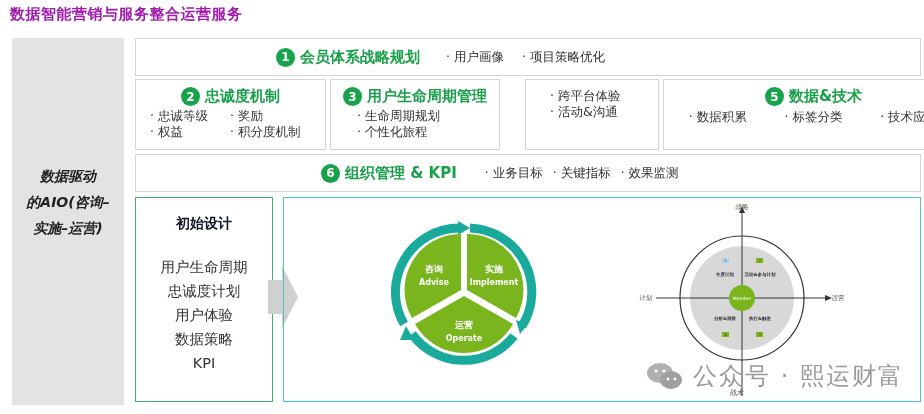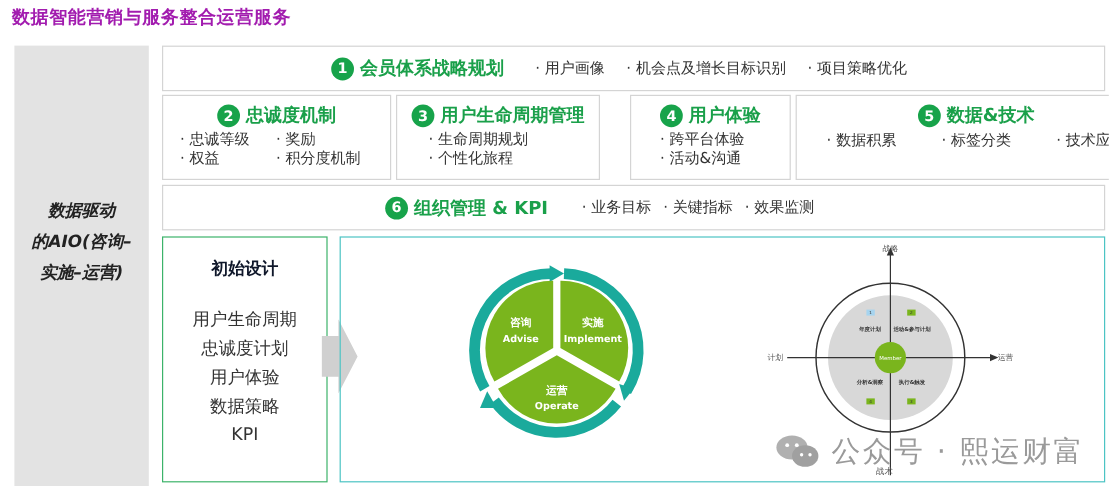--- a/index.html
+++ b/index.html
@@ -37,21 +37,20 @@
     <div>数据驱动</div>
     <div>的AIO(咨询–</div>
     <div>实施–运营)</div>
   </div>
 </div>
 
 <div class="box row1">
   <span class="num">1</span>
   <span class="head">会员体系战略规划</span>
   <span class="bul" style="margin-left:26px">· <span>用户画像</span></span>
-  <span class="bul">· <span>机会点及增长目标识别</span></span>
   <span class="bul">· <span>项目策略优化</span></span>
 </div>
 
 <div class="box r2" style="left:135px; width:191px;">
   <div><span class="num">2</span><span class="head">忠诚度机制</span></div>
   <div class="items" style="grid-template-columns: 80px 90px; padding-left: 14px;">
     <span class="bul">· <span>忠诚等级</span></span>
     <span class="bul">· <span>奖励</span></span>
     <span class="bul">· <span>权益</span></span>
     <span class="bul">· <span>积分度机制</span></span>
@@ -60,21 +59,20 @@
 
 <div class="box r2" style="left:330px; width:170px;">
   <div><span class="num">3</span><span class="head">用户生命周期管理</span></div>
   <div class="items" style="padding-left: 26px;">
     <span class="bul">· <span>生命周期规划</span></span>
     <span class="bul">· <span>个性化旅程</span></span>
   </div>
 </div>
 
 <div class="box r2" style="left:525px; width:134px;">
-  <div><span class="num">4</span><span class="head">用户体验</span></div>
   <div class="items" style="padding-left: 24px;">
     <span class="bul">· <span>跨平台体验</span></span>
     <span class="bul">· <span>活动&amp;沟通</span></span>
   </div>
 </div>
 
 <div class="box r2" style="left:663px; width:301px;">
   <div><span class="num">5</span><span class="head">数据&amp;技术</span></div>
   <div style="display:flex; justify-content:space-around; margin-top:3px; padding: 0 6px;">
     <span class="bul">· <span>数据积累</span></span>

